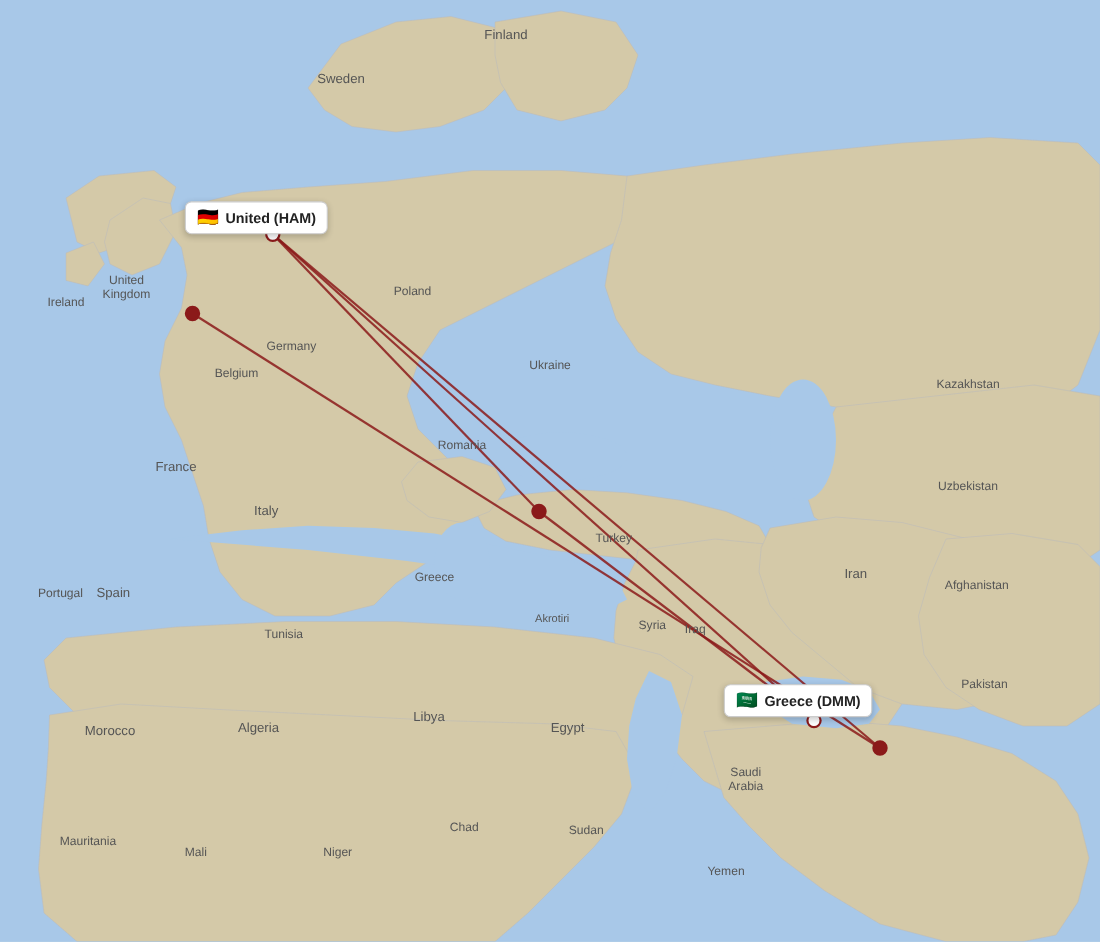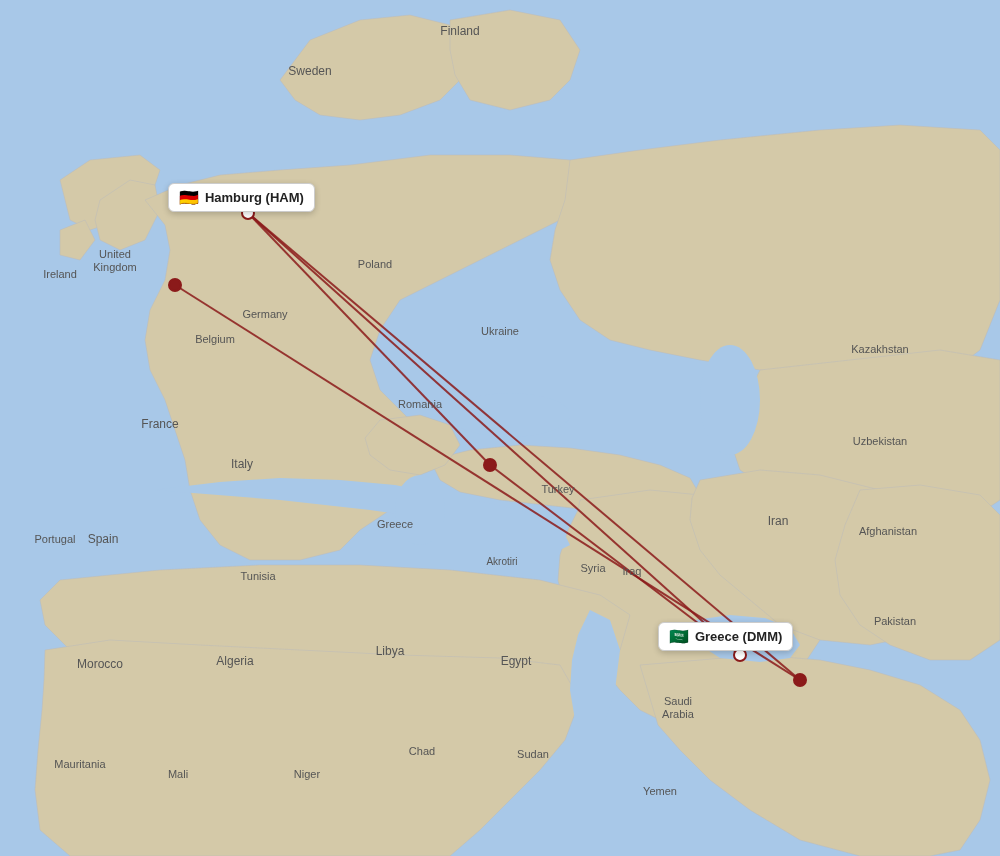--- a/index.html
+++ b/index.html
@@ -149,20 +149,20 @@
     <text x="178" y="778" font-size="11" fill="#555" text-anchor="middle" font-family="Arial">Mali</text>
     <text x="307" y="778" font-size="11" fill="#555" text-anchor="middle" font-family="Arial">Niger</text>
     <text x="422" y="755" font-size="11" fill="#555" text-anchor="middle" font-family="Arial">Chad</text>
     <text x="533" y="758" font-size="11" fill="#555" text-anchor="middle" font-family="Arial">Sudan</text>
     <text x="103" y="543" font-size="12" fill="#555" text-anchor="middle" font-family="Arial">Spain</text>
     <text x="55" y="543" font-size="11" fill="#555" text-anchor="middle" font-family="Arial">Portugal</text>
   </svg>
 
   <div class="airport-tooltip" style="left: 168px; top: 183px;">
     <span class="flag">🇩🇪</span>
-    <span>Hamburg (HAM)</span>
+    <span>United (HAM)</span>
   </div>
 
   <div class="airport-tooltip" style="left: 658px; top: 622px;">
     <span class="flag">🇸🇦</span>
     <span>Greece (DMM)</span>
   </div>
 </div>
 
 </body></html>

